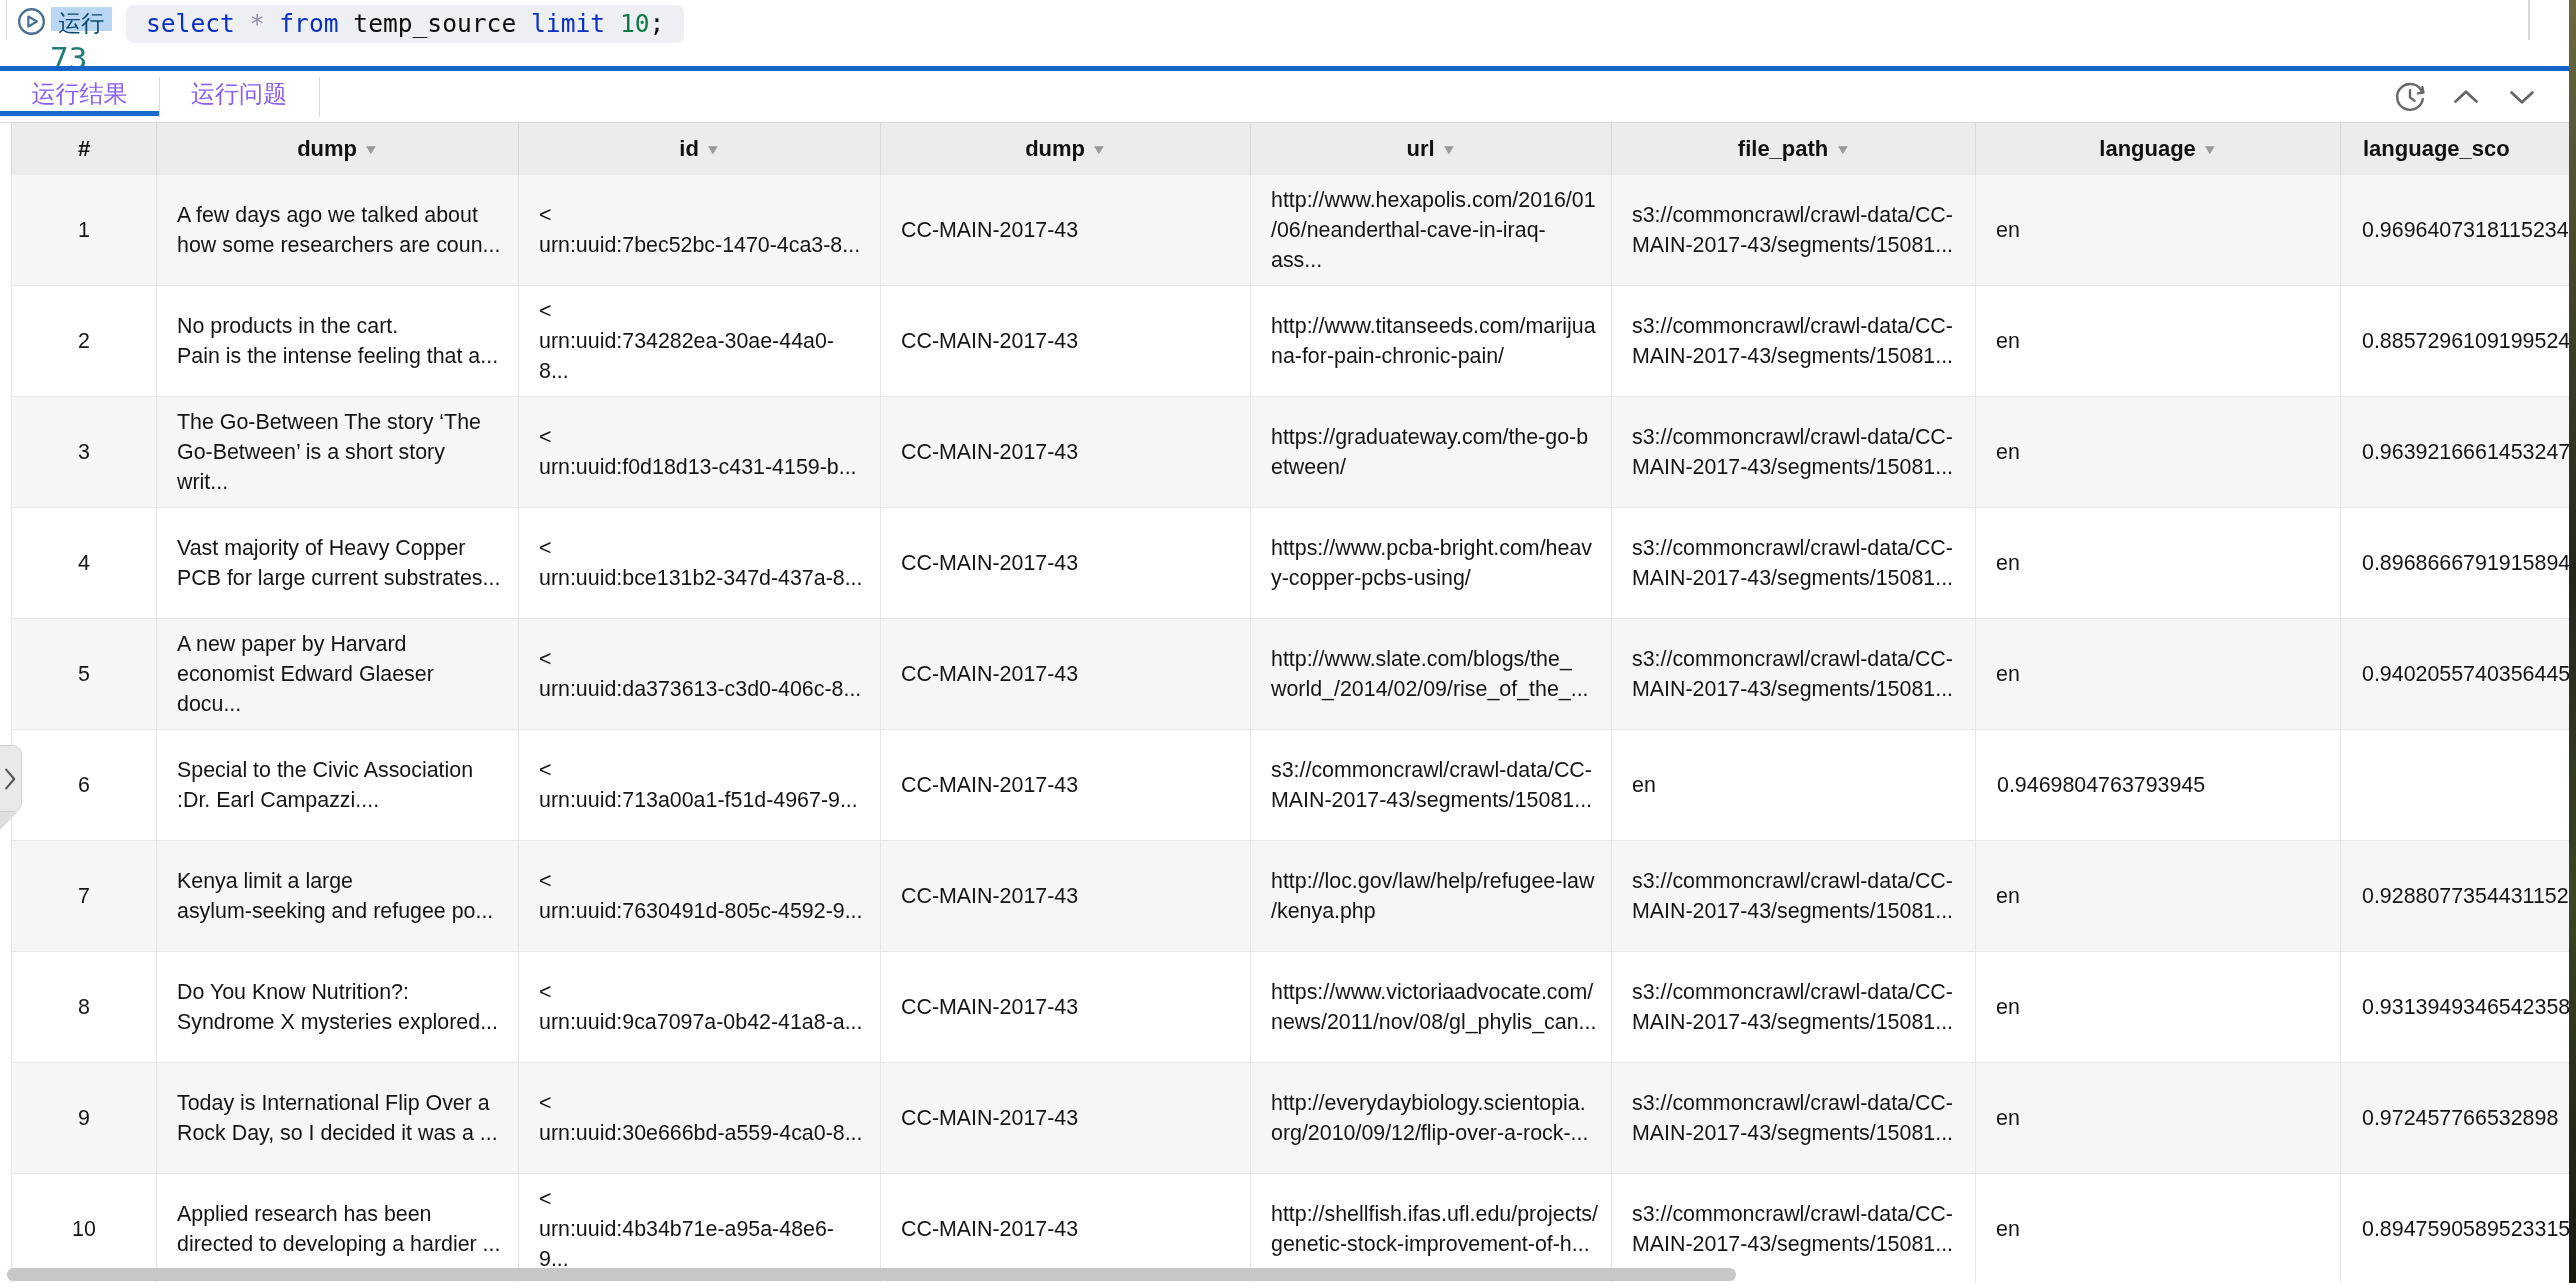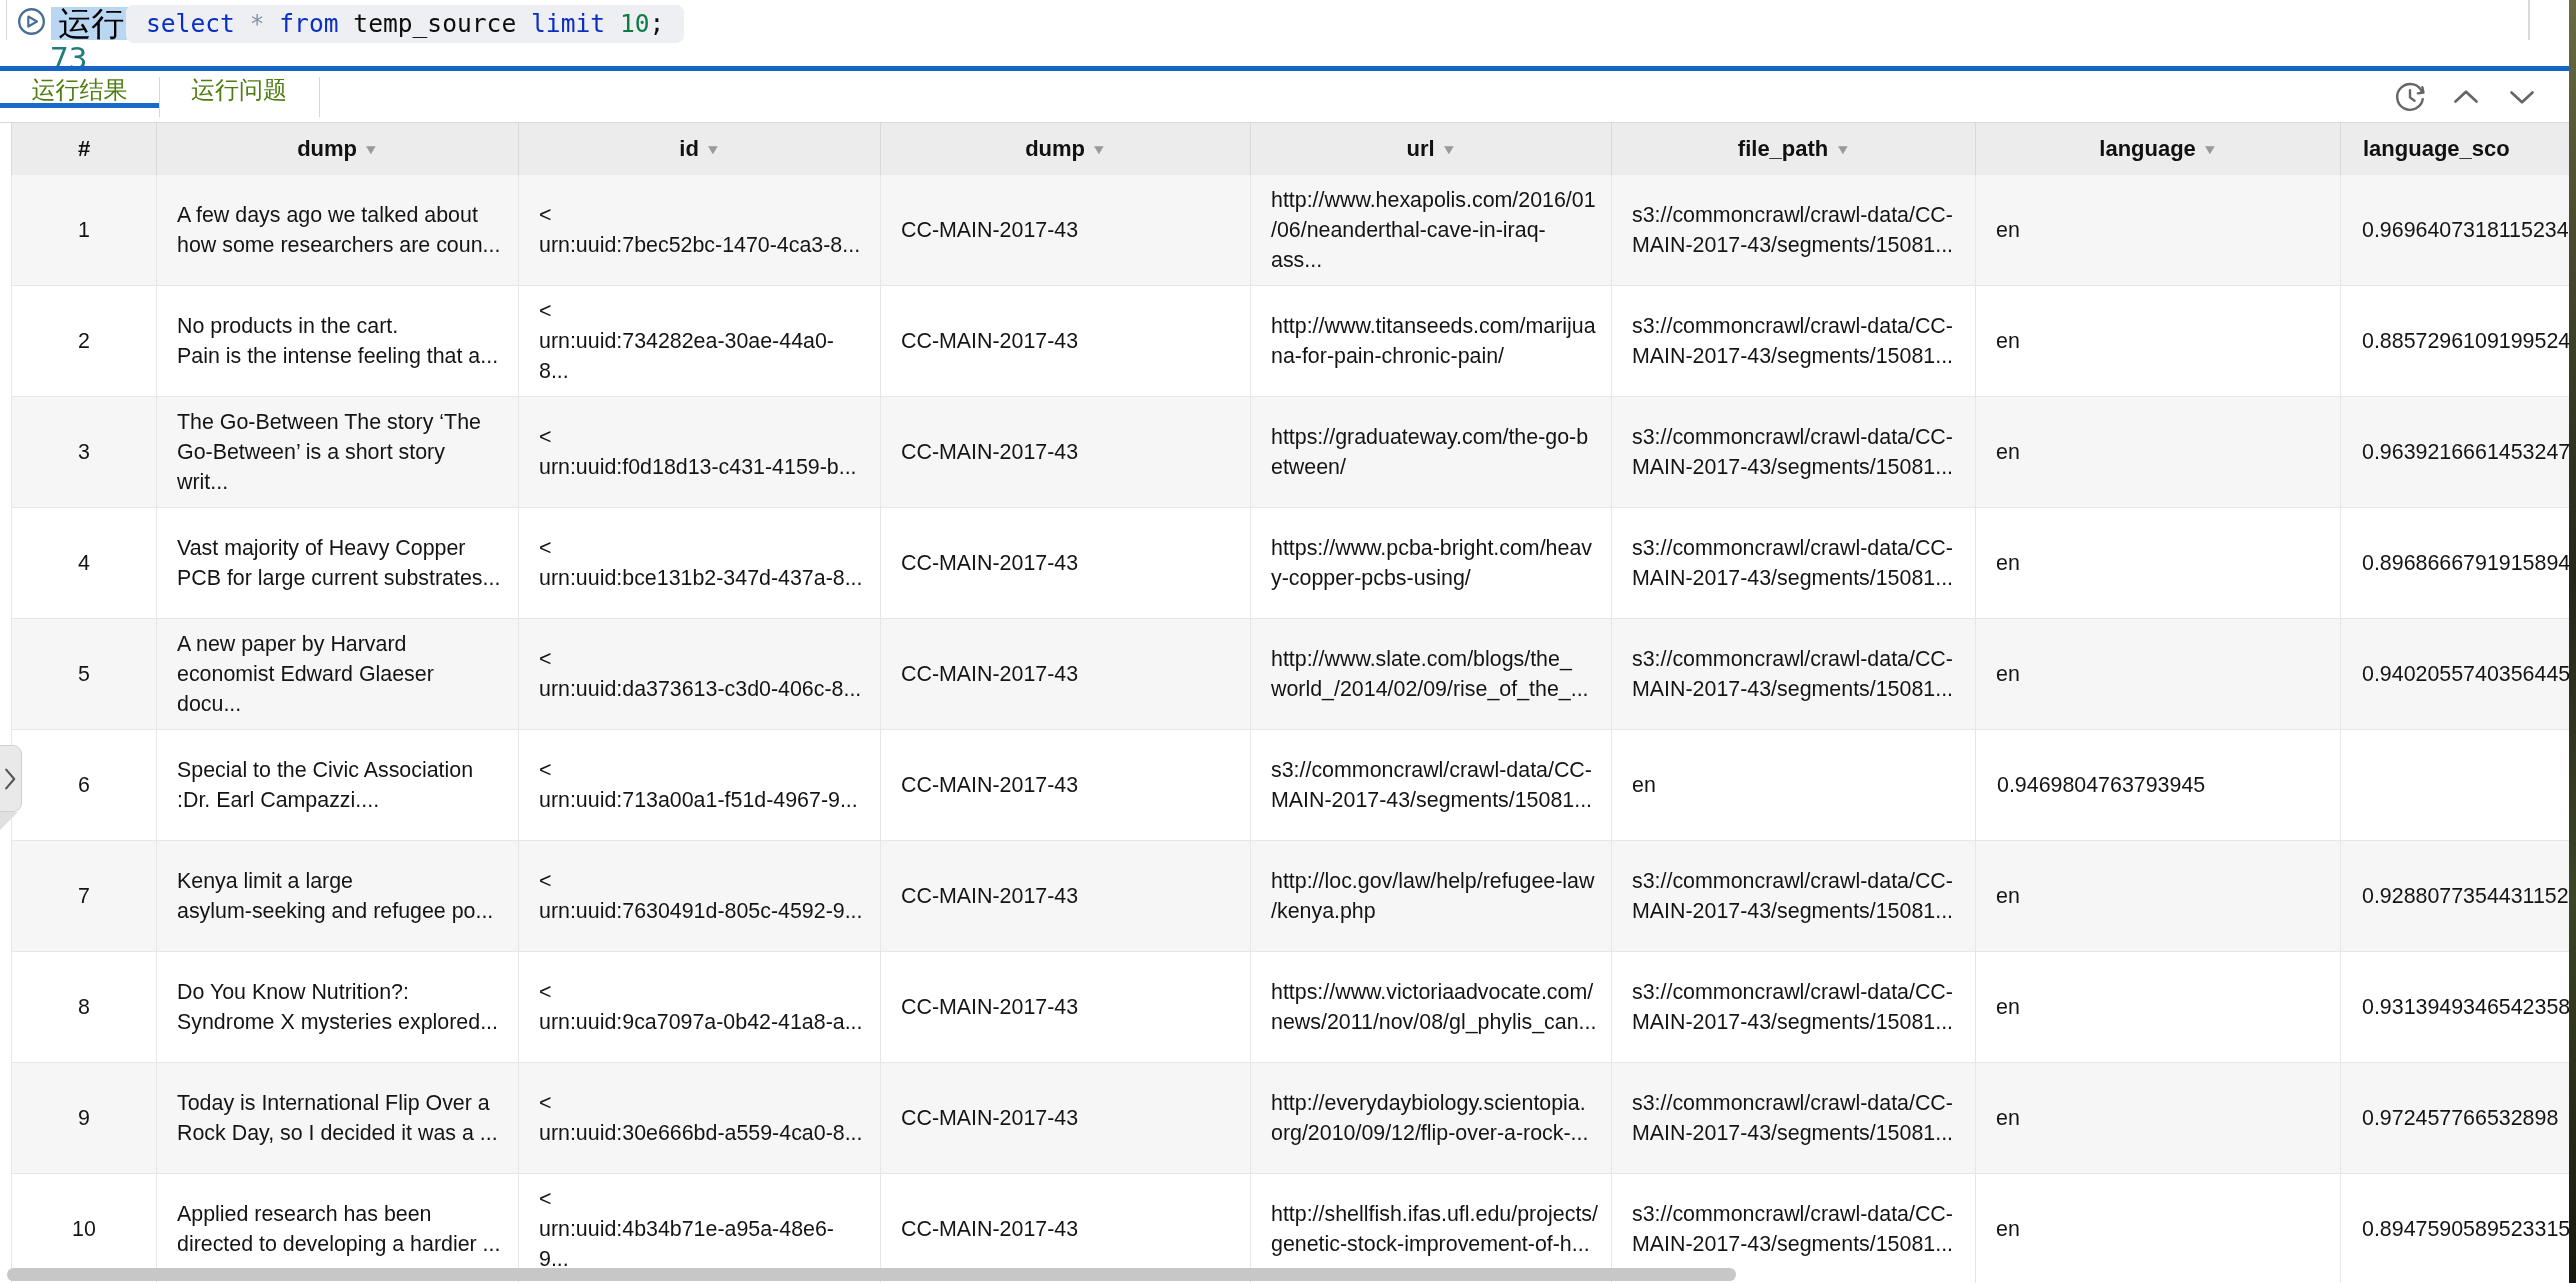--- a/index.html
+++ b/index.html
@@ -5,39 +5,39 @@
   * { margin:0; padding:0; box-sizing:border-box; }
   html,body { width:2576px; height:1283px; overflow:hidden; background:#ffffff;
               font-family:"Liberation Sans", sans-serif; }
   .stage { position:relative; width:2576px; height:1283px; background:#ffffff; overflow:hidden; }
 
   
   .editor { position:absolute; left:0; top:0; width:2576px; height:70px; background:#ffffff; }
   .editor-gutter-line { position:absolute; left:5.5px; top:0; width:1.8px; height:40px; background:#d9d9d9; }
   .editor-right-line { position:absolute; left:2528px; top:0; width:1.8px; height:40px; background:#d9d9d9; }
   .run-icon { position:absolute; left:15.5px; top:6.4px; width:31px; height:31px; }
-  .run-label { position:absolute; left:51px; top:7.3px; height:33px; padding:0 7.3px; background:#b9d6f3;
-               color:#000000; font-size:33px; line-height:33px; font-weight:400; }
+  .run-label { position:absolute; left:51px; top:7.3px; height:24px; padding:0 7.3px; background:#b9d6f3;
+               color:#0c4a6e; font-size:23px; line-height:33px; font-weight:400; }
   .sql-chip { position:absolute; left:126px; top:4.6px; height:38px; background:#edeff2; border-radius:7.3px;
               display:flex; align-items:center; padding:8px 20px;
               font-family:"DejaVu Sans Mono","Liberation Mono",monospace; font-size:24.6px; white-space:pre; }
   .tok-kw { color:#0a2fc4; }
   .tok-star { color:#8892a6; }
   .tok-plain { color:#0d0d0d; }
   .tok-num { color:#0e7b46; }
   .line-number { position:absolute; left:50px; top:40px; color:#217d7a;
                  font-family:"DejaVu Sans Mono","Liberation Mono",monospace; font-size:31px; }
 
   .blue-rule { position:absolute; left:0; top:66px; width:2576px; height:5.5px; background:#1565c8; }
 
   
   .tabbar { position:absolute; left:0; top:71px; width:2576px; height:52px; background:#ffffff;
             border-bottom:0.9px solid #d8d8d8; }
-  .tab { position:absolute; top:0; height:37px; display:flex; align-items:center; justify-content:center;
-         font-size:24px; color:#4d7c0f; cursor:default; }
+  .tab { position:absolute; top:0; height:45px; display:flex; align-items:center; justify-content:center;
+         font-size:24px; color:#8b5cf6; cursor:default; }
   .tab.active::after { content:""; position:absolute; left:0; bottom:0; width:100%; height:4.6px; background:#1b6ac9; }
   .tab-sep { position:absolute; top:5.5px; width:0.9px; height:40px; background:#d8d8d8; }
   .tab-icons { position:absolute; right:36px; top:8.2px; display:flex; gap:20px; align-items:center; }
   .tab-icons svg { display:block; }
 
   
   .grid { position:absolute; left:0; top:123px; width:2576px; }
   .thead, .trow { display:grid; grid-template-columns:146px 362px 362px 370px 361px 364px 365px auto; margin-left:11px; }
   .thead { height:52px; background:#ececec; }
   .th { position:relative; display:flex; align-items:center; justify-content:center;

